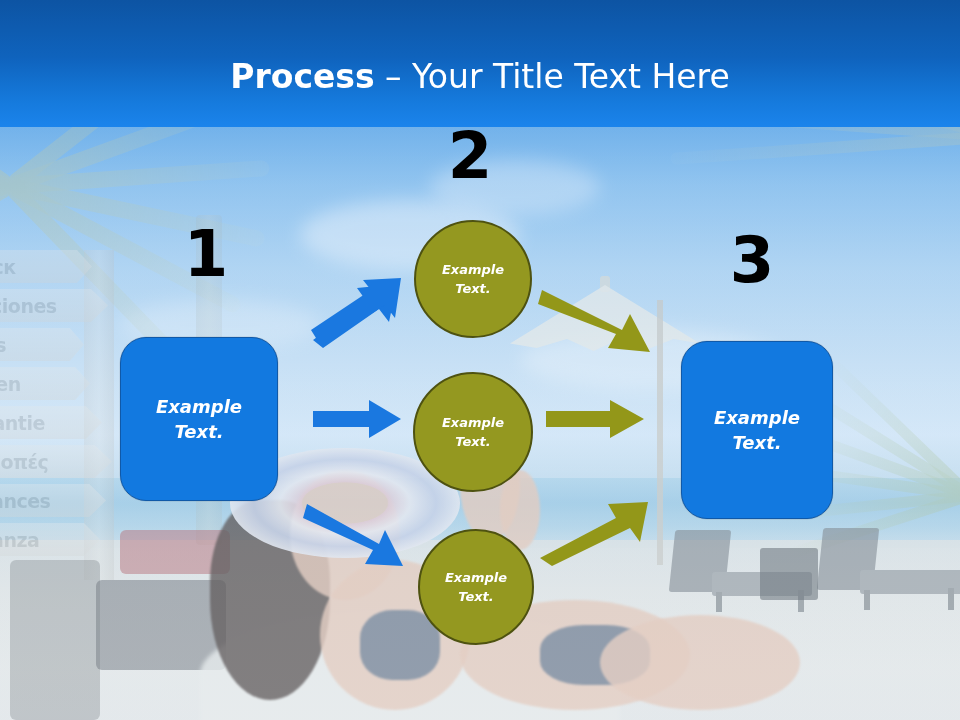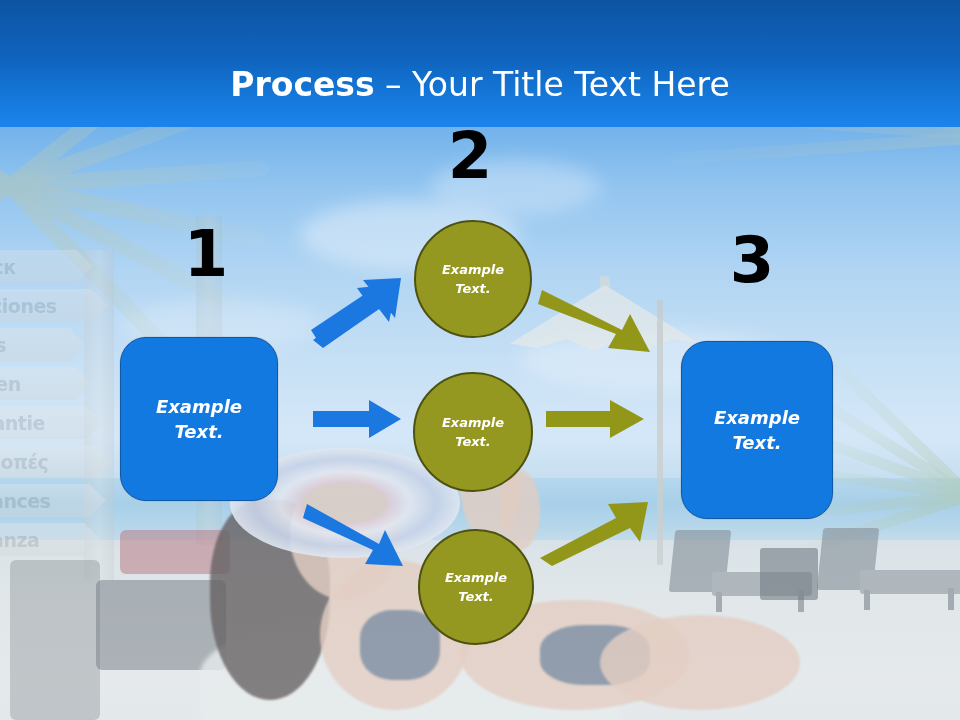--- a/index.html
+++ b/index.html
@@ -115,21 +115,21 @@
     background:linear-gradient(to bottom, rgba(150,195,240,.34), rgba(185,215,240,.30) 45%, rgba(205,225,245,.32));
     pointer-events:none;
   }
 
   
   .header {
     position:absolute; left:0; top:0; width:960px; height:127px;
     background:linear-gradient(to bottom,#0d54a3 0%, #0f63bd 45%, #1579db 78%, #1b84ec 100%);
   }
   .title {
-    position:absolute; left:0; top:65px; width:960px; text-align:center;
+    position:absolute; left:0; top:57px; width:960px; text-align:center;
     color:#ffffff; font-size:33px; line-height:40px; white-space:nowrap;
     font-family:"DejaVu Sans", sans-serif;
   }
   .title .b { font-weight:bold; }
   .title .n { font-weight:normal; }
 
   
   .num {
     position:absolute; color:#000; font-weight:bold; font-size:64px; line-height:64px;
     font-family:"DejaVu Sans", sans-serif; text-align:center;

